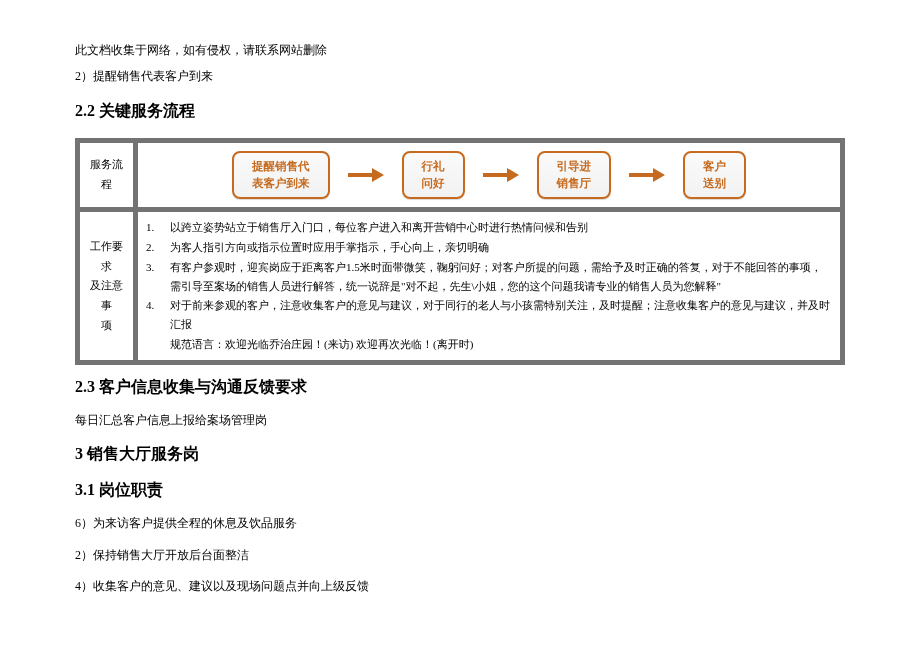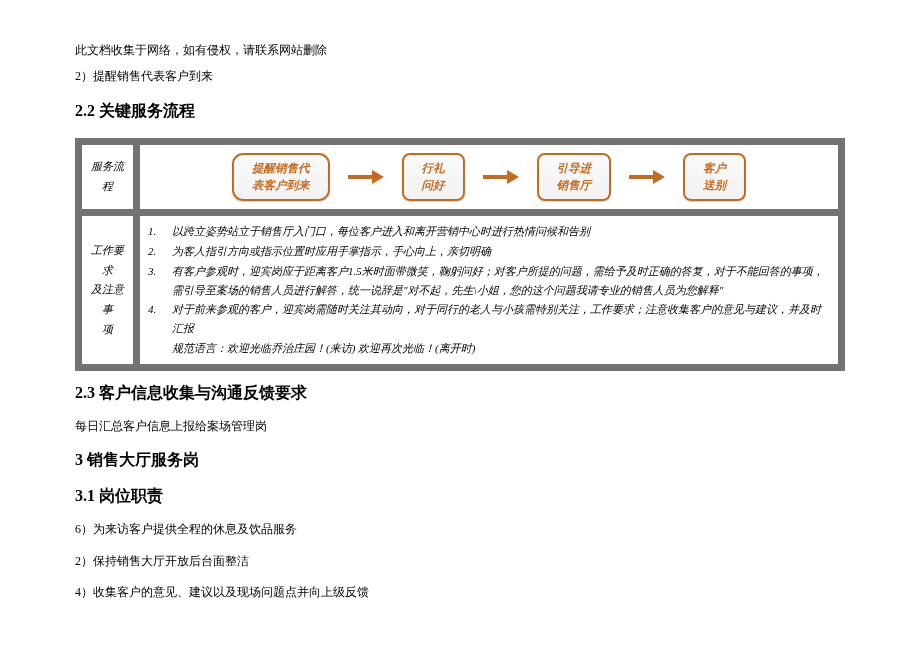--- a/index.html
+++ b/index.html
@@ -24,25 +24,24 @@
       font-weight: bold;
       font-size: 16px;
       margin: 8px 0;
     }
     table {
       border-collapse: collapse;
       width: 100%;
       margin: 12px 0 6px 0;
     }
     td {
-      border: 7px solid #737373;
+      border: 5px solid #737373;
       padding: 6px 8px;
       font-size: 11px;
       vertical-align: top;
-      font-style: italic;
     }
     .row-label {
       width: 58px;
       text-align: center;
       vertical-align: middle;
       font-size: 11px;
     }
     .flow-cell {
       padding: 8px;
     }
@@ -97,21 +96,21 @@
 </div>
 
 <div class="section-heading">2.2 关键服务流程</div>
 
 <table>
   <tbody>
       <tr>
     <td class="row-label">服务流程</td>
     <td class="flow-cell">
       <div class="flow-container">
-        <div class="flow-box" style="white-space: pre-line; border-radius: 11px;">提醒销售代
+        <div class="flow-box" style="white-space: pre-line;">提醒销售代
 表客户到来</div>
         <span class="flow-arrow">
           <svg width="36" height="16" viewBox="0 0 36 16">
                 <path d="M0 6 L24 6 L24 1 L36 8 L24 15 L24 10 L0 10 Z" fill="#c66a1f"></path>
               </svg>
         </span>
         <div class="flow-box" style="white-space: pre-line;">行礼
 问好</div>
         <span class="flow-arrow">
           <svg width="36" height="16" viewBox="0 0 36 16">
@@ -143,21 +142,21 @@
         <div class="req-item">
           <span class="req-num">2.</span>
           <span>为客人指引方向或指示位置时应用手掌指示，手心向上，亲切明确</span>
         </div>
         <div class="req-item">
           <span class="req-num">3.</span>
           <span>有客户参观时，迎宾岗应于距离客户1.5米时面带微笑，鞠躬问好；对客户所提的问题，需给予及时正确的答复，对于不能回答的事项，需引导至案场的销售人员进行解答，统一说辞是"对不起，先生\小姐，您的这个问题我请专业的销售人员为您解释"</span>
         </div>
         <div class="req-item">
           <span class="req-num">4.</span>
-          <span>对于前来参观的客户，迎宾岗需随时关注其动向，对于同行的老人与小孩需特别关注，工作要求；注意收集客户的意见与建议，并及时汇报</span>
+          <span>对于前来参观的客户，注意收集客户的意见与建议，对于同行的老人与小孩需特别关注，及时提醒；注意收集客户的意见与建议，并及时汇报</span>
         </div>
         <div class="req-item">
           <span class="req-num"></span>
           <span>规范语言：欢迎光临乔治庄园！(来访) 欢迎再次光临！(离开时)</span>
         </div>
       </div>
     </td>
   </tr>
 </tbody>
   </table>

